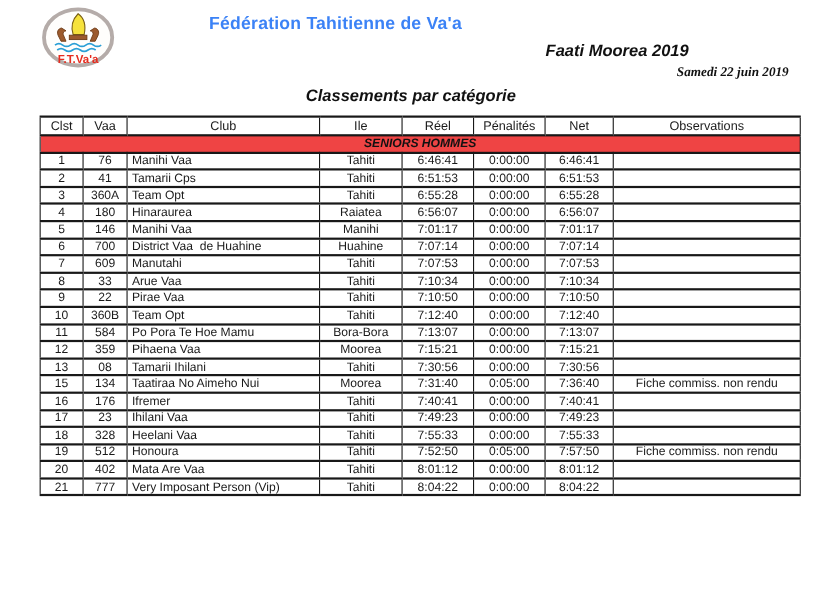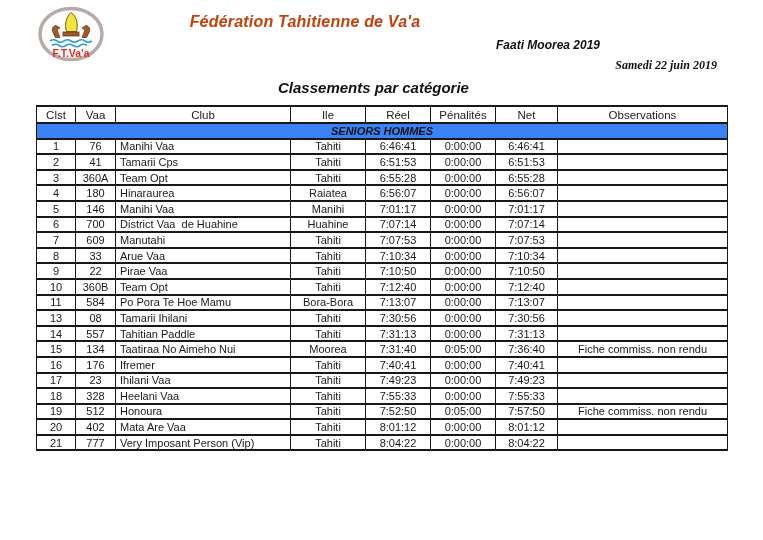--- a/index.html
+++ b/index.html
@@ -8,26 +8,26 @@
     width: 763px;
     height: 540px;
     background: #ffffff;
     font-family: "Liberation Sans", sans-serif;
     color: #1a1a1a;
     overflow: hidden;
   }
   .logo { position: absolute; left: 37px; top: 6px; width: 68px; height: 57px; }
   .title {
     position: absolute; left: 140px; top: 13px; width: 330px;
-    text-align: center; font-size: 16px; font-weight: bold; font-style: italic;
-    letter-spacing: 0.2px; color: #c2410c;
+    text-align: center; font-size: 16px; font-weight: bold; 
+    letter-spacing: 0.2px; color: #3b82f6;
   }
   .event {
     position: absolute; left: 496px; top: 38px;
-    font-size: 12px; font-weight: bold; font-style: italic; color: #111;
+    font-size: 15px; font-weight: bold; font-style: italic; color: #111;
   }
   .date {
     position: absolute; right: 46px; top: 58px;
     font-size: 12px; font-weight: bold; font-style: italic; color: #111; font-family: Liberation Serif, serif;
   }
   .subtitle {
     position: absolute; left: -8px; top: 79px; width: 763px;
     text-align: center; font-size: 15px; font-weight: bold; font-style: italic; color: #111;
   }
   table.results {
@@ -38,21 +38,21 @@
   table.results th, table.results td {
     border: 1px solid #181818;
     border-top-width: 2px; border-bottom-width: 2px;
     padding: 0 3px; overflow: hidden; white-space: nowrap;
   }
   table.results thead th {
     height: 15px; font-weight: normal; font-size: 11.5px; text-align: center;
     background: #ffffff;
   }
   td.cat {
-    background: #3b82f6; font-weight: bold; font-style: italic;
+    background: #ef4444; font-weight: bold; font-style: italic;
     text-align: center; height: 13px; font-size: 11px; color: #111;
   }
   table.results tbody td { height: 13.6px; text-align: center; }
   table.results tbody td.cell-club { text-align: left; white-space: pre; padding-left: 4px; }
 </style>
 </head>
 <body>
 
 <div class="page">
 
@@ -205,37 +205,37 @@
           <td class="cell-clst">11</td>
           <td class="cell-vaa">584</td>
           <td class="cell-club">Po Pora Te Hoe Mamu</td>
           <td class="cell-ile">Bora-Bora</td>
           <td class="cell-reel">7:13:07</td>
           <td class="cell-penalites">0:00:00</td>
           <td class="cell-net">7:13:07</td>
           <td class="cell-observations"></td>
         </tr>
         <tr>
+          <td class="cell-clst">12</td>
+          <td class="cell-vaa">359</td>
+          <td class="cell-club">Pihaena Vaa</td>
+          <td class="cell-ile">Moorea</td>
+          <td class="cell-reel">7:15:21</td>
+          <td class="cell-penalites">0:00:00</td>
+          <td class="cell-net">7:15:21</td>
+          <td class="cell-observations"></td>
+        </tr>
+        <tr>
           <td class="cell-clst">13</td>
           <td class="cell-vaa">08</td>
           <td class="cell-club">Tamarii Ihilani</td>
           <td class="cell-ile">Tahiti</td>
           <td class="cell-reel">7:30:56</td>
           <td class="cell-penalites">0:00:00</td>
           <td class="cell-net">7:30:56</td>
-          <td class="cell-observations"></td>
-        </tr>
-        <tr>
-          <td class="cell-clst">14</td>
-          <td class="cell-vaa">557</td>
-          <td class="cell-club">Tahitian Paddle</td>
-          <td class="cell-ile">Tahiti</td>
-          <td class="cell-reel">7:31:13</td>
-          <td class="cell-penalites">0:00:00</td>
-          <td class="cell-net">7:31:13</td>
           <td class="cell-observations"></td>
         </tr>
         <tr>
           <td class="cell-clst">15</td>
           <td class="cell-vaa">134</td>
           <td class="cell-club">Taatiraa No Aimeho Nui</td>
           <td class="cell-ile">Moorea</td>
           <td class="cell-reel">7:31:40</td>
           <td class="cell-penalites">0:05:00</td>
           <td class="cell-net">7:36:40</td>

